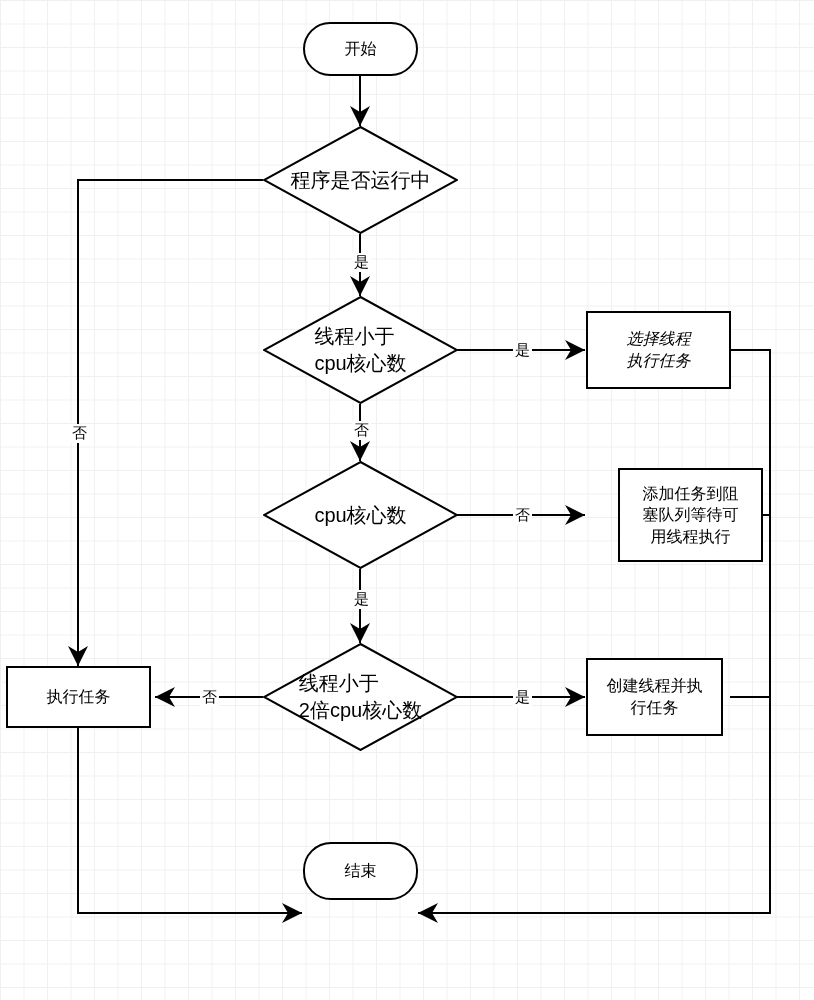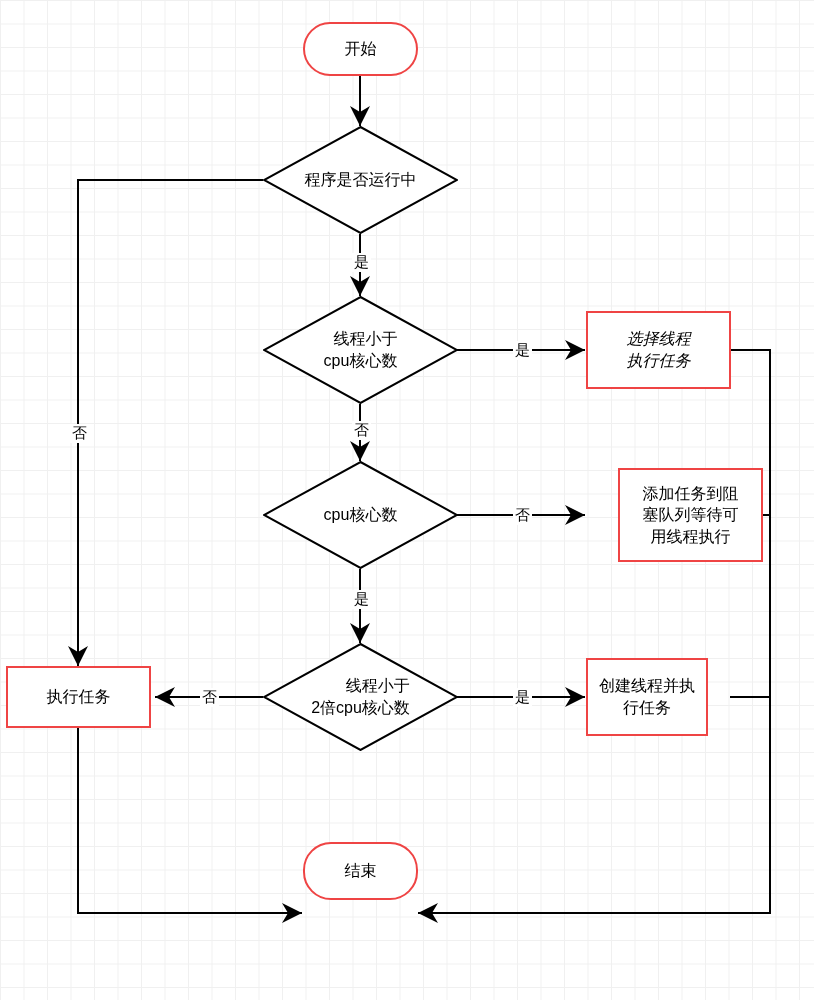--- a/index.html
+++ b/index.html
@@ -21,21 +21,21 @@
     height: 1000px;
     background-image:
       linear-gradient(to right, #f0f0f0 1px, transparent 1px),
       linear-gradient(to bottom, #f0f0f0 1px, transparent 1px);
     background-size: 23.5px 23.5px;
     z-index: 0;
   }
   .node {
     position: absolute;
     background: #fff;
-    border: 2px solid #ef4444;
+    border: 2px solid #000000;
     display: flex;
     align-items: center;
     justify-content: center;
     text-align: center;
     font-size: 16px;
     line-height: 1.35;
     z-index: 2;
     padding: 4px;
   }
   .terminator {
@@ -49,22 +49,22 @@
   .decision-shape {
     position: absolute;
     top: 0; left: 0;
     width: 100%;
     height: 100%;
     z-index: 0;
   }
   .decision-label {
     position: relative;
     z-index: 1;
-    text-align: right;
-    font-size: 16px;
+    text-align: left;
+    font-size: 20px;
     line-height: 1.35;
   }
   .edge-label {
     position: absolute;
     background: #fff;
     font-size: 15px;
     z-index: 3;
     padding: 0 2px;
     white-space: nowrap;
   }
@@ -152,21 +152,21 @@
 </div>
 
 <div class="node" style="left:586px; top:311px; width:145px; height:78px;font-style:italic;">
   <span>选择线程<br>执行任务</span>
 </div>
 
 <div class="node" style="left:618px; top:468px; width:145px; height:94px;">
   <span>添加任务到阻<br>塞队列等待可<br>用线程执行</span>
 </div>
 
-<div class="node" style="left:586px; top:658px; width:122px; height:78px;">
+<div class="node" style="left:586px; top:658px; width:137px; height:78px;">
   <span>创建线程并执<br>行任务</span>
 </div>
 
 <div class="node terminator" style="left:303px; top:842px; width:115px; height:58px;">
   <span>结束</span>
 </div>
 
 <div class="edge-label" style="left:352px; top:253px;">是</div>
 <div class="edge-label" style="left:352px; top:421px;">否</div>
 <div class="edge-label" style="left:352px; top:590px;">是</div>

